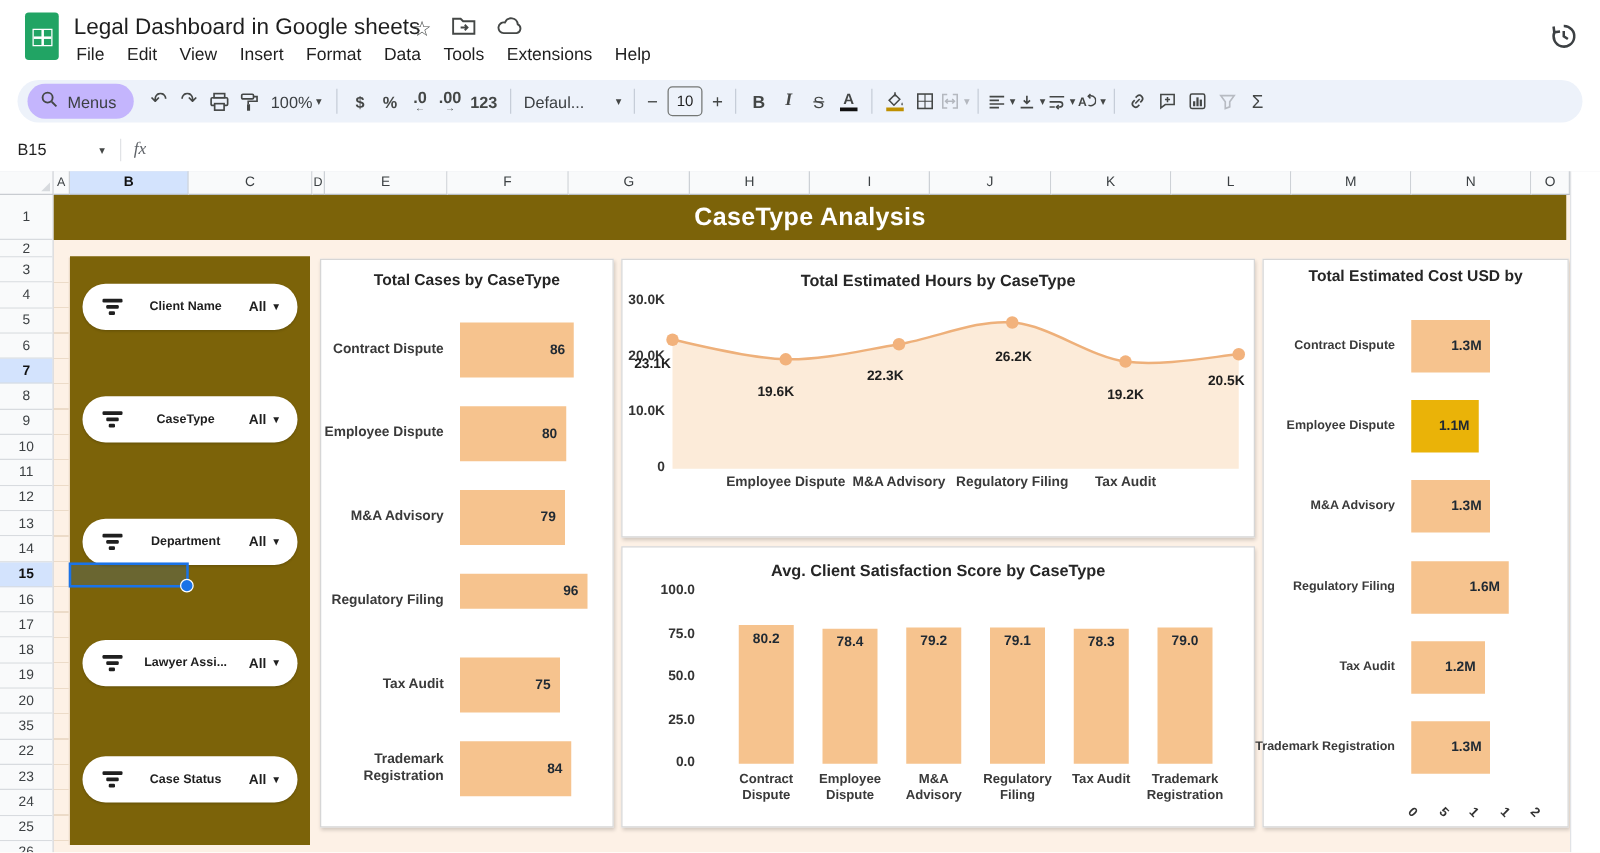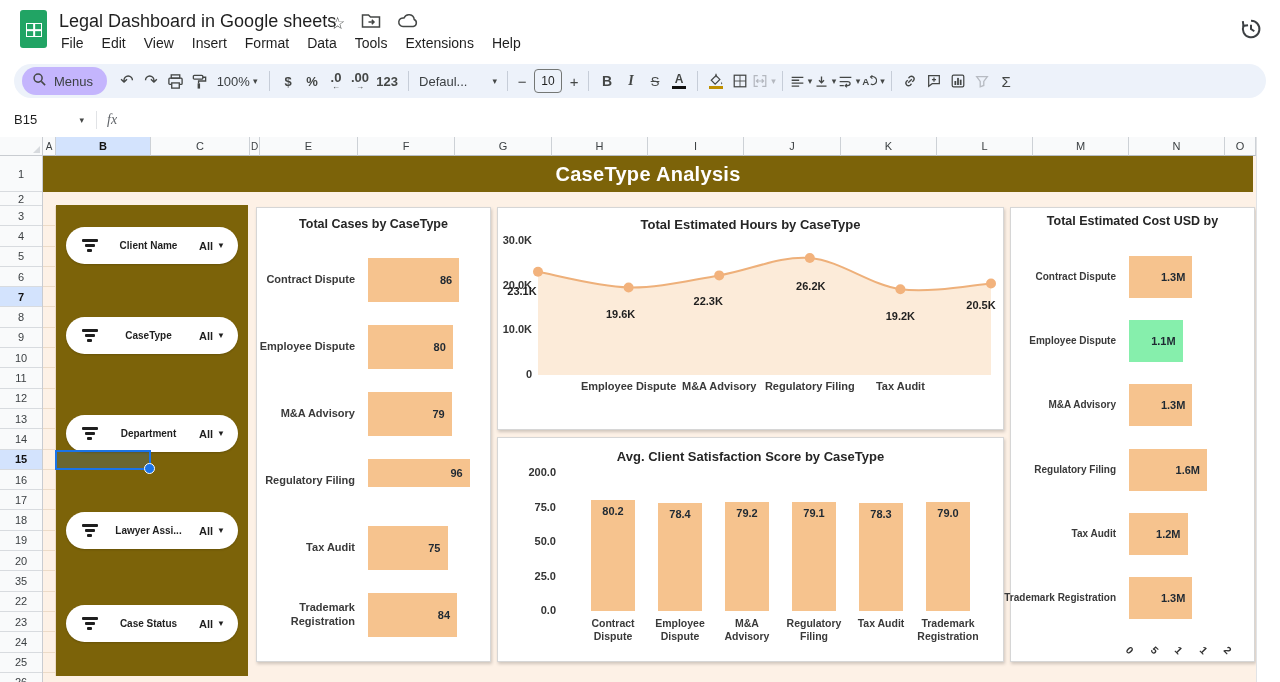--- a/index.html
+++ b/index.html
@@ -488,21 +488,21 @@
         <div class="ptlabel" style="left: 483px; top: 91.4333px;">20.5K</div>
         <div class="vxlabel" style="left: 70.6px; top: 172px; width: 120px; font-size: 11px;">Employee Dispute</div>
         <div class="vxlabel" style="left: 161.2px; top: 172px; width: 120px; font-size: 11px;">M&amp;A Advisory</div>
         <div class="vxlabel" style="left: 251.8px; top: 172px; width: 120px; font-size: 11px;">Regulatory Filing</div>
         <div class="vxlabel" style="left: 342.4px; top: 172px; width: 120px; font-size: 11px;">Tax Audit</div>
       </div>
   </div>
   <div class="card" id="card-2" style="left:497px;top:437px;width:507px;height:225px;">
     <div class="card-title" style="top:11px;">Avg. Client Satisfaction Score by CaseType</div>
     <div class="card-body" id="chart-2">
-        <div class="vtick" style="left: 18px; top: 28px; width: 40px;">200.0</div>
+        <div class="vtick" style="left: 18px; top: 28px; width: 40px;">100.0</div>
         <div class="vtick" style="left: 18px; top: 62.5px; width: 40px;">75.0</div>
         <div class="vtick" style="left: 18px; top: 97px; width: 40px;">50.0</div>
         <div class="vtick" style="left: 18px; top: 131.5px; width: 40px;">25.0</div>
         <div class="vtick" style="left: 18px; top: 166px; width: 40px;">0.0</div>
         <div class="vbar" style="left: 93px; top: 62.324px; width: 44px; height: 110.676px; background: rgb(246, 195, 142);">
           <div class="vval">80.2</div>
         </div>
         <div class="vxlabel" style="left: 80px; top: 179px; width: 70px;">Contract Dispute</div>
         <div class="vbar" style="left: 160px; top: 64.808px; width: 44px; height: 108.192px; background: rgb(246, 195, 142);">
           <div class="vval">78.4</div>
@@ -527,21 +527,21 @@
       </div>
   </div>
   <div class="card" id="card-3" style="left:1010px;top:207px;width:245px;height:455px;">
     <div class="card-title" style="top:6px;font-size:12.5px;">Total Estimated Cost USD by</div>
     <div class="card-body" id="chart-3">
         <div class="hlabel small" style="left: 0px; top: 48px; width: 112px; height: 42px;">Contract Dispute</div>
         <div class="hbar" style="left: 118px; top: 48px; width: 63.375px; height: 42px; background: rgb(246, 195, 142);">
           <div class="hval">1.3M</div>
         </div>
         <div class="hlabel small" style="left: 0px; top: 112px; width: 112px; height: 42px;">Employee Dispute</div>
-        <div class="hbar" style="left: 118px; top: 112px; width: 53.625px; height: 42px; background: #86efac;">
+        <div class="hbar" style="left: 118px; top: 112px; width: 53.625px; height: 42px; background: #eab308;">
           <div class="hval">1.1M</div>
         </div>
         <div class="hlabel small" style="left: 0px; top: 176px; width: 112px; height: 42px;">M&amp;A Advisory</div>
         <div class="hbar" style="left: 118px; top: 176px; width: 63.375px; height: 42px; background: rgb(246, 195, 142);">
           <div class="hval">1.3M</div>
         </div>
         <div class="hlabel small" style="left: 0px; top: 241px; width: 112px; height: 42px;">Regulatory Filing</div>
         <div class="hbar" style="left: 118px; top: 241px; width: 78px; height: 42px; background: rgb(246, 195, 142);">
           <div class="hval">1.6M</div>
         </div>

